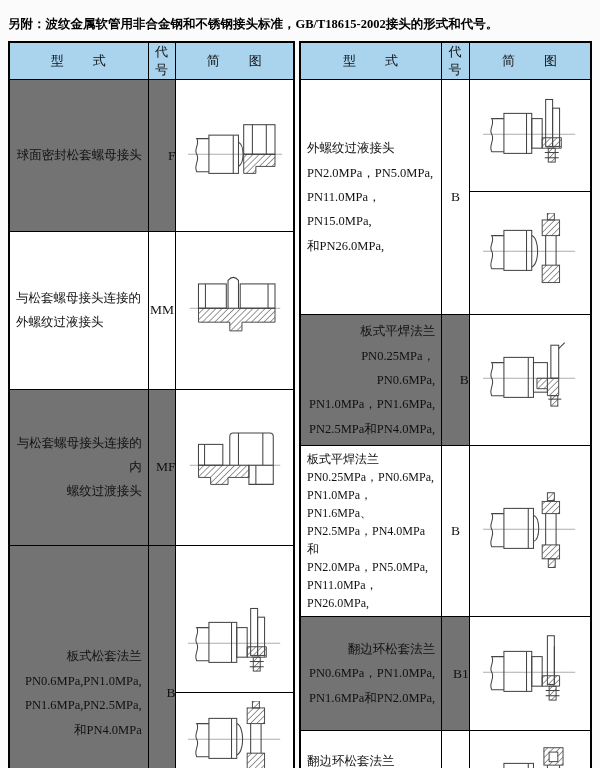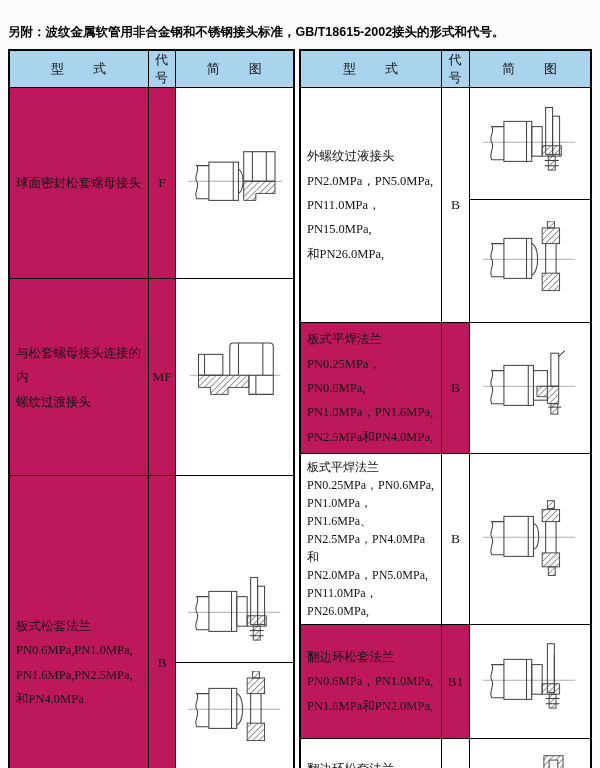--- a/index.html
+++ b/index.html
@@ -3,40 +3,40 @@
 <meta charset="utf-8">
 <style>
   html,body{margin:0;padding:0;}
   body{
     width:600px;height:768px;background:#fbfbfb;
     font-family:"Liberation Serif","DejaVu Serif",serif;
     color:#111;overflow:hidden;
   }
   .page{width:600px;height:768px;position:relative;}
   .doc-title{
-    font-family:Liberation Sans, sans-serif;
+    font-family:Liberation Serif, serif;
     font-weight:bold;font-size:12.5px;line-height:1.3;
-    padding:24px 8px 9px 8px;color:#000;
+    padding:16px 8px 9px 8px;color:#000;
   }
   .tables{display:flex;gap:4px;margin:0 8px;border-bottom:3px solid #111;}
   table{border-collapse:collapse;table-layout:fixed;background:#fff;border:2px solid #000;}
   th,td{border:1px solid #000;}
   th{
     background:#aad4ee;height:30px;font-weight:normal;
     font-size:13px;letter-spacing:1px;padding:0;text-align:center;
   }
   td{vertical-align:middle;}
   td.c-type{
     font-size:12.5px;line-height:1.95;padding:4px 6px;
     white-space:pre-line;text-align:left;
   }
   td.c-type.dense{line-height:1.5;font-size:12px;}
   td.c-code{text-align:center;font-size:13.5px;padding:0;}
   td.c-diag{background:#fff;padding:0;text-align:center;}
-  tr.hl td.c-type,tr.hl td.c-code{background:#be185d;}
+  tr.hl td.c-type,tr.hl td.c-code{background:#737373;text-align:right;}
   
   .lr0{height:95px}.lr1{height:99px}.lr2{height:103px}.lr3{height:102px}.lr4{height:99px}.lr5{height:192px}
   .rr0{height:234px}.rr1{height:111px}.rr2{height:120px}.rr3{height:114px}.rr4{height:111px}
   
   .split{display:flex;flex-direction:column;}
   .half{display:flex;align-items:center;justify-content:center;}
   .half+.half{border-top:1px solid #000;}
   .half.hL{height:95px;} .half.hL2{height:96px;}
   .half.hRa{height:111px;} .half.hRb{height:122px;}
   .cellmid{display:flex;align-items:center;justify-content:center;height:100%;}
@@ -87,20 +87,38 @@
             <svg class="dg" viewBox="0 0 112 92">
               <line x1="2" y1="44" x2="110" y2="44" class="cl"></line>
               <path d="M26,26 H12 C16,33 8,38 12,44 C16,51 8,57 12,64 H26" class="ln"></path>
               <rect x="26" y="22" width="34" height="44" class="ln"></rect>
               <line x1="54" y1="22" x2="54" y2="66" class="ln"></line>
               <rect x="66" y="10" width="36" height="34" class="ln"></rect>
               <line x1="76" y1="10" x2="76" y2="44" class="ln"></line>
               <line x1="92" y1="10" x2="92" y2="44" class="ln"></line>
               <path d="M60,30 c7,4 7,24 0,28" class="ln"></path>
               <path d="M66,44 h36 v14 h-22 v8 h-14 z" class="ht"></path>
+            </svg>
+          </div>
+            </td>
+        </tr>
+        <tr class="lr2">
+          <td class="c-type">与松套螺母接头连接的
+外螺纹过液接头</td>
+          <td class="c-code">MM</td>
+          <td class="c-diag">
+              <div class="cellmid">
+            <svg class="dg" viewBox="0 0 112 92">
+              <line x1="4" y1="44" x2="108" y2="44" class="cl"></line>
+              <rect x="14" y="16" width="32" height="28" class="ln"></rect>
+              <line x1="22" y1="16" x2="22" y2="44" class="ln"></line>
+              <rect x="62" y="16" width="40" height="28" class="ln"></rect>
+              <line x1="94" y1="16" x2="94" y2="44" class="ln"></line>
+              <path d="M48,44 V12 q6,-7 12,0 V44" class="ln"></path>
+              <path d="M14,44 h88 v16 h-38 v10 h-14 v-10 h-36 z" class="ht"></path>
             </svg>
           </div>
             </td>
         </tr>
         <tr class="lr3 hl">
           <td class="c-type">与松套螺母接头连接的内
 螺纹过渡接头</td>
           <td class="c-code">MF</td>
           <td class="c-diag">
               <div class="cellmid">

